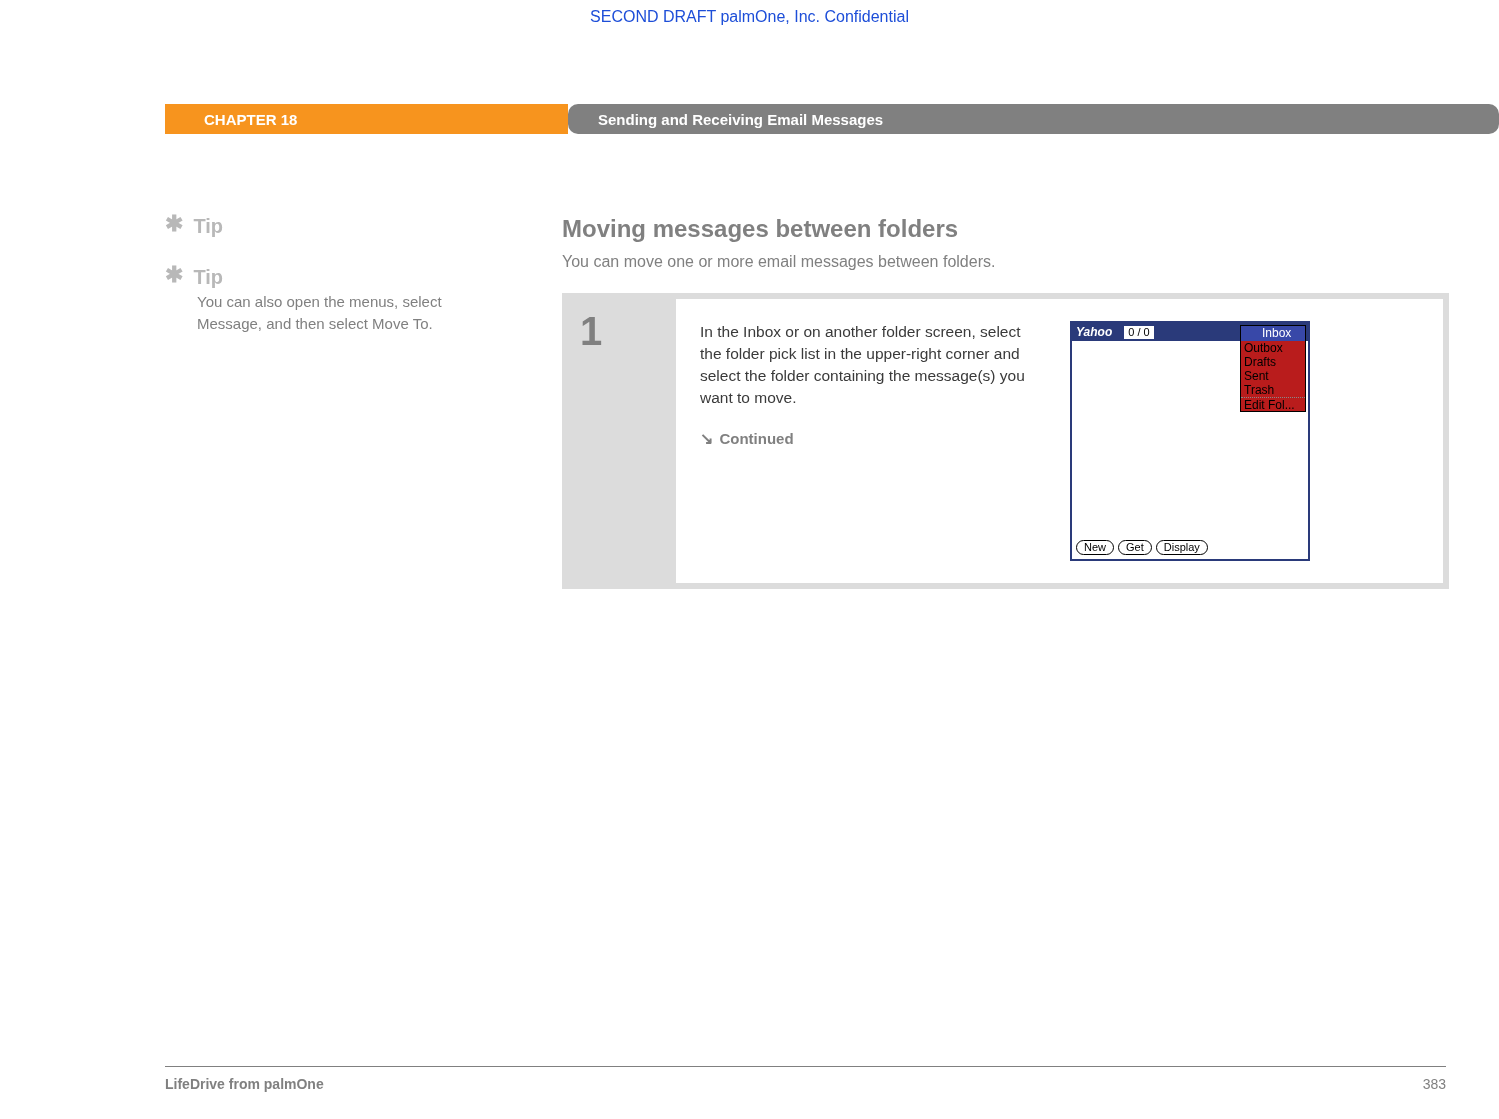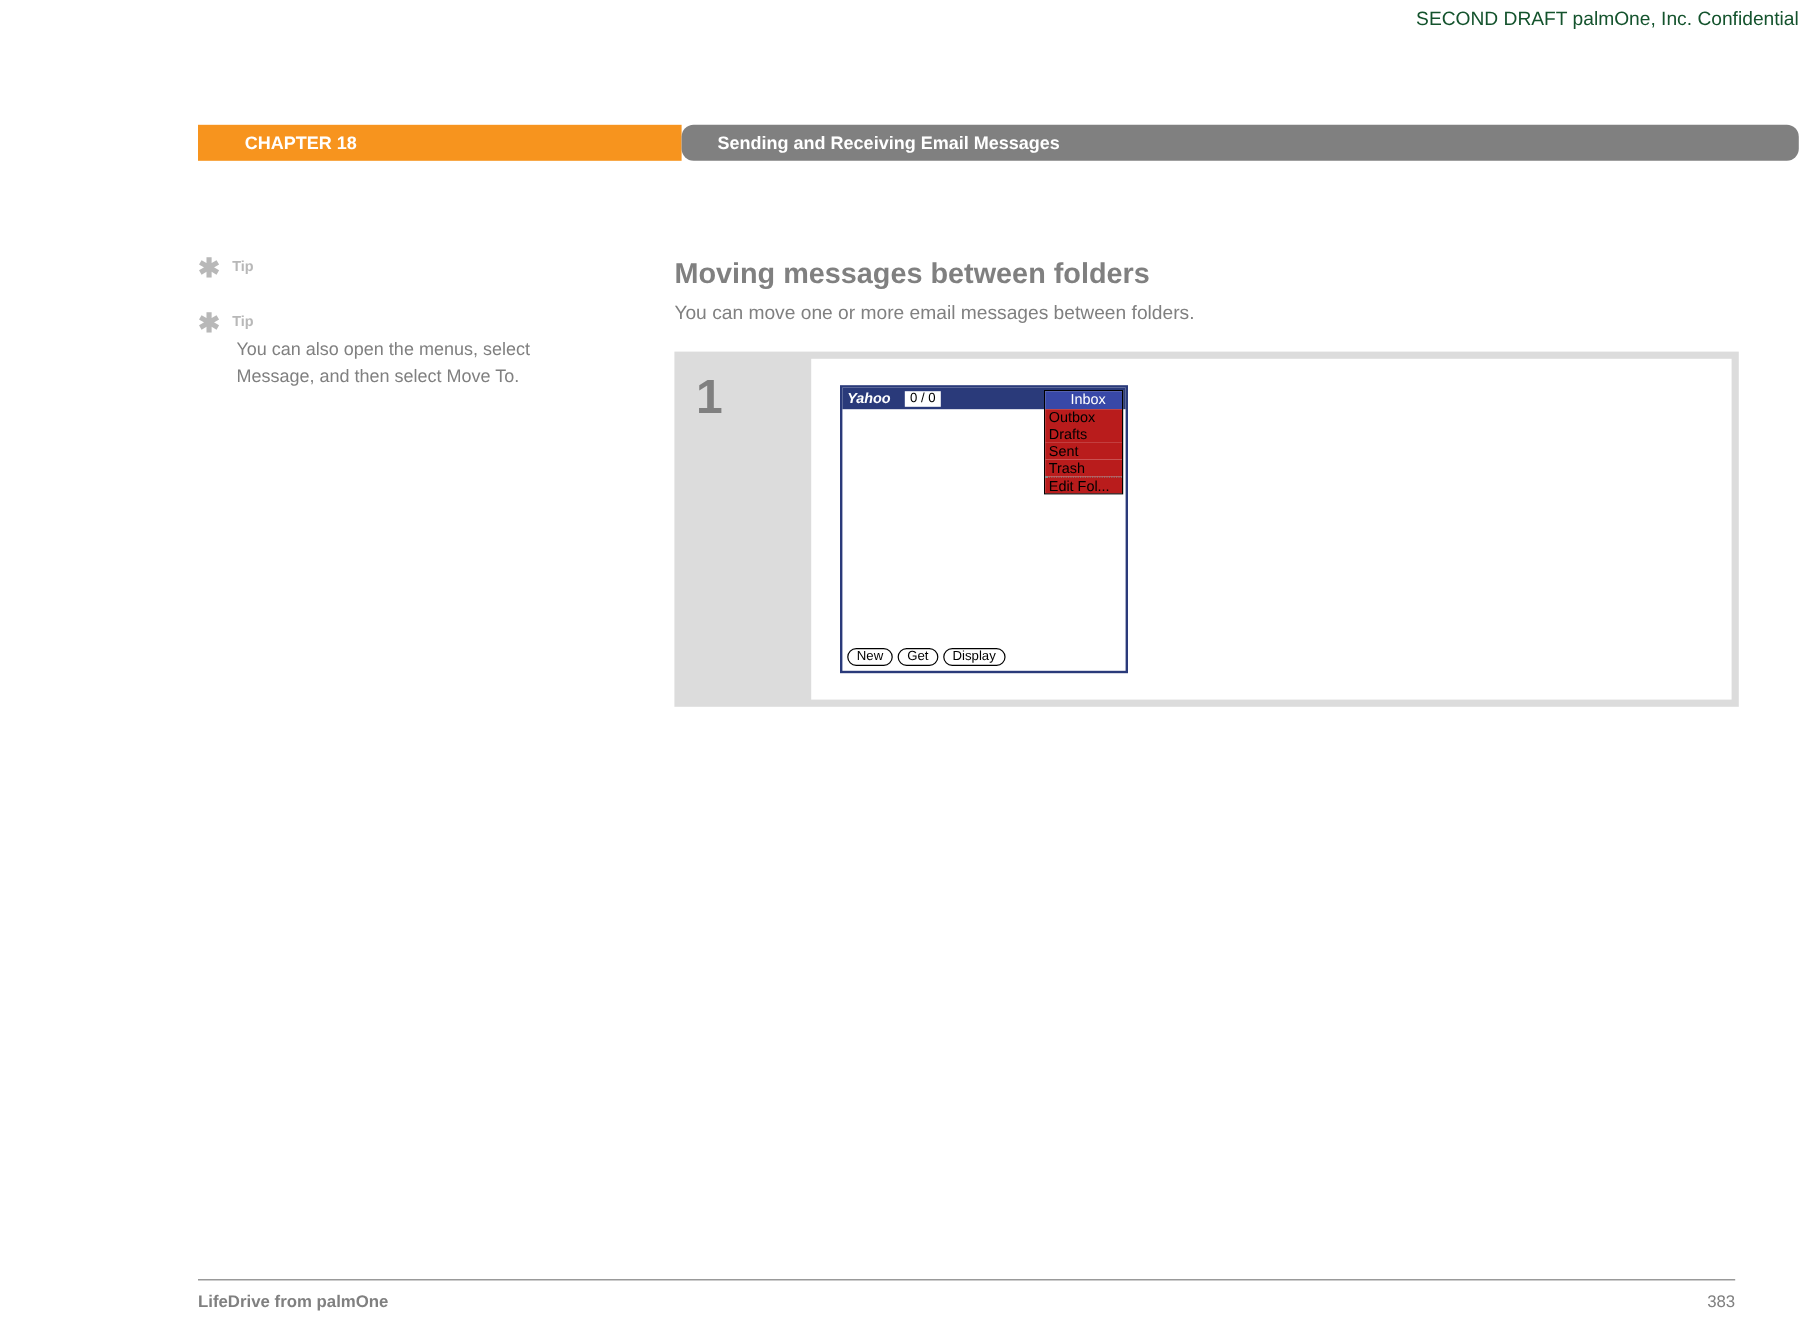--- a/index.html
+++ b/index.html
@@ -8,22 +8,22 @@
       background: #ffffff;
       width: 1499px;
       height: 1119px;
       position: relative;
     }
     .watermark {
       position: absolute;
       top: 8px;
       left: 0;
       width: 100%;
-      text-align: right;
-      color: #14532d;
+      text-align: center;
+      color: #1d4ed8;
       font-size: 16px;
       font-weight: normal;
     }
     .header-bar {
       position: absolute;
       top: 104px;
       left: 0;
       width: 100%;
       height: 30px;
       display: flex;
@@ -75,21 +75,21 @@
     }
     .tip-asterisk {
       color: #b8b8b8;
       font-size: 22px;
       line-height: 18px;
       font-weight: bold;
     }
     .tip-label {
       color: #b8b8b8;
       font-weight: bold;
-      font-size: 12px;
+      font-size: 20px;
     }
     .tip-body {
       color: #808080;
       font-size: 15px;
       line-height: 22px;
       margin-left: 32px;
       margin-top: 2px;
     }
     .main {
       flex: 1;
@@ -280,20 +280,27 @@
   <div class="main">
     <div class="section-title">Moving messages between folders</div>
     <div class="section-intro">You can move one or more email messages between folders.</div>
 
     <div class="step-box">
       <div class="step-inner">
         <div class="step-num-col">
           <div class="step-number">1</div>
         </div>
         <div class="step-content">
+          <div class="step-text-col">
+            <div class="step-text">In the Inbox or on another folder screen, select the folder pick list in the upper-right corner and select the folder containing the message(s) you want to move.</div>
+            <div class="continued">
+              <span class="continued-arrow">↘</span>
+              <span>Continued</span>
+            </div>
+          </div>
 
           <div class="screenshot">
             <div class="screen-top">
               <span class="screen-yahoo">Yahoo</span>
               <span class="screen-counter-box">0 / 0</span>
             </div>
             <div class="screen-dropdown">
               <div class="dd-selected">Inbox</div>
               <div class="dd-item">Outbox</div>
               <div class="dd-item">Drafts</div>

